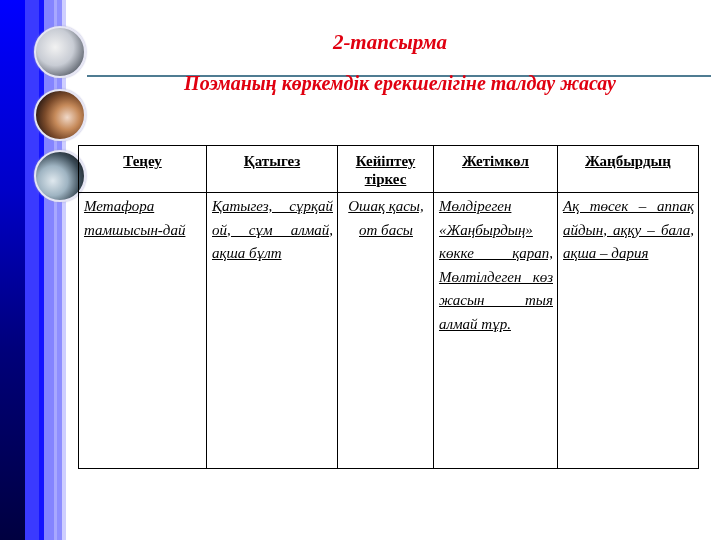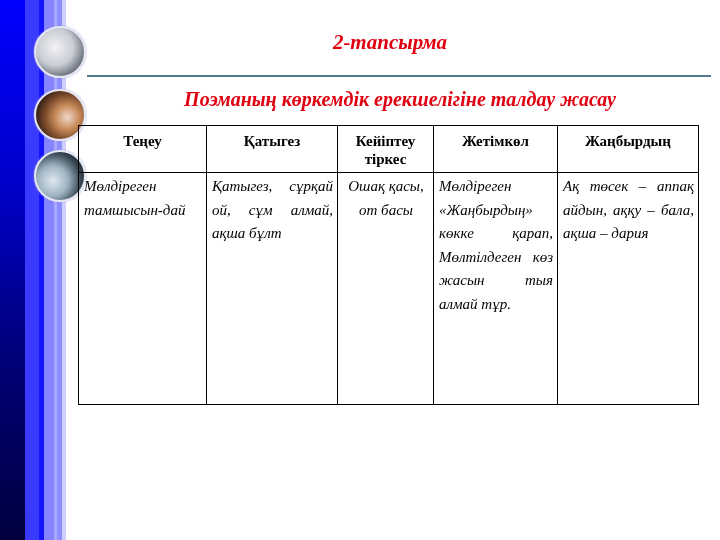--- a/index.html
+++ b/index.html
@@ -21,25 +21,25 @@
 
   .photo { position: absolute; left: 34px; width: 48px; height: 48px; border-radius: 50%;
     border: 2px solid #e6e6f4; box-shadow: 0 0 2px #9a9acc; overflow: hidden; }
   .photo-1 { top: 26px; background: radial-gradient(circle at 40% 40%, #f2f2f2 0%, #c8ccd4 45%, #6a707a 75%, #b49078 100%); }
   .photo-2 { top: 89px; background: radial-gradient(circle at 65% 55%, #f0d8c8 0%, #c68a5a 30%, #7a4a2a 55%, #2a1a14 80%); }
   .photo-3 { top: 150px; background: radial-gradient(circle at 35% 60%, #dfe8ee 0%, #9fb4c2 35%, #3a4a56 65%, #1a2026 85%); }
 
   .title { position: absolute; left: 0; width: 780px; top: 30px; text-align: center;
     color: #e00010; font-size: 21px; font-weight: bold; font-style: italic; }
   .divider { position: absolute; left: 87px; width: 624px; top: 75px; height: 2px; background: #4f7c92; }
-  .subtitle { position: absolute; left: 80px; width: 640px; top: 88px; text-align: center;
+  .subtitle { position: absolute; left: 80px; width: 640px; top: 72px; text-align: center;
     color: #e00010; font-size: 20px; font-weight: bold; font-style: italic; }
 
-  table.analysis { position: absolute; left: 78px; top: 125px; width: 620px; height: 280px;
-    border-collapse: collapse; table-layout: fixed; }
+  table.analysis { position: absolute; left: 78px; top: 145px; width: 620px; height: 324px;
+    border-collapse: collapse; table-layout: fixed; text-decoration: underline; }
   table.analysis th, table.analysis td { border: 1.5px solid #000; vertical-align: top; color: #000; }
   table.analysis th { font-weight: bold; font-size: 15px; text-align: center; padding: 6px 3px 2px; height: 38px; line-height: 18px; }
   table.analysis td { font-style: italic; font-size: 15px; line-height: 23.5px; padding: 2px 4px 0 5px; text-align: justify; }
 </style>
 </head>
 <body>
 
 <div class="sidebar">
   <div class="band-grad"></div>
   <div class="stripe s1"></div>
@@ -69,20 +69,20 @@
     <tr>
       <th>Теңеу</th>
       <th>Қатыгез</th>
       <th>Кейіптеу тіркес</th>
       <th>Жетімкөл</th>
       <th>Жаңбырдың</th>
     </tr>
   </thead>
   <tbody>
     <tr>
-      <td>Мөлдіреген тамшысын-дай</td>
+      <td>Метафора тамшысын-дай</td>
       <td>Қатыгез, сұрқай ой, сұм алмай, ақша бұлт</td>
       <td style="text-align:center">Ошақ қасы, от басы</td>
       <td>Мөлдіреген «Жаңбырдың» көкке қарап, Мөлтілдеген көз жасын тыя алмай тұр.</td>
       <td>Ақ төсек – аппақ айдын, аққу – бала, ақша – дария</td>
     </tr>
   </tbody>
 </table>
 
 </body></html>

